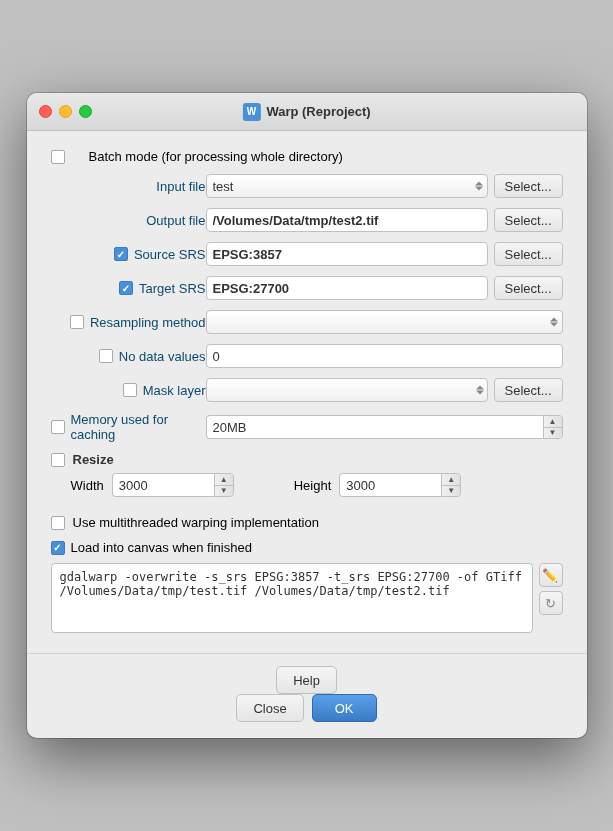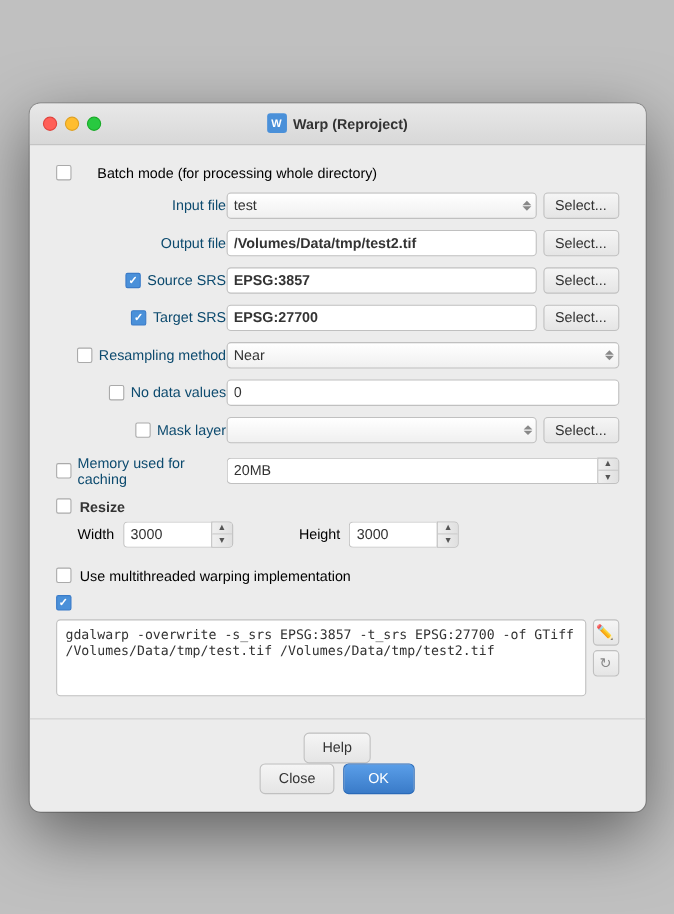--- a/index.html
+++ b/index.html
@@ -177,21 +177,21 @@
       font-size: 13px;
       color: #333;
       cursor: pointer;
       white-space: nowrap;
     }
     .stepper-wrapper {
       display: flex;
       align-items: center;
     }
     .stepper-input {
-      width: 80px;
+      width: 102px;
       height: 24px;
       border: 1px solid #c0c0c0;
       border-right: none;
       border-radius: 4px 0 0 4px;
       padding: 0 6px;
       font-size: 13px;
       color: #333;
       outline: none;
     }
     .stepper-buttons {
@@ -446,23 +446,20 @@
       </div>
     </div>
 
     <div class="row">
       <div class="row-label">
         <div class="checkbox"></div>
         <span>Resampling method</span>
       </div>
       <div class="row-content">
         <div class="select-wrapper" style="flex:1">
-          <select>
-            <option>Near</option>
-          </select>
           <div class="select-arrow">
             <span class="arrow-up"></span>
             <span class="arrow-down"></span>
           </div>
         </div>
       </div>
     </div>
 
     <div class="row">
       <div class="row-label">
@@ -540,20 +537,21 @@
 
     <div style="height:8px"></div>
 
     <div class="row">
       <div class="checkbox"></div>
       <span style="margin-left:8px">Use multithreaded warping implementation</span>
     </div>
 
     <div class="load-canvas-row">
       <div class="checkbox checked"></div>
+      <span>Load into canvas when finished</span>
     </div>
 
     <div class="cmd-area">
       <textarea class="cmd-box" rows="4" style="">gdalwarp -overwrite -s_srs EPSG:3857 -t_srs EPSG:27700 -of GTiff /Volumes/Data/tmp/test.tif /Volumes/Data/tmp/test2.tif</textarea>
       <div class="cmd-icons">
         <div class="cmd-icon-btn" title="Edit">
           <span style="color:#e8a020;font-size:13px">✏️</span>
         </div>
         <div class="cmd-icon-btn" title="Refresh">
           <span style="color:#888;font-size:13px">↻</span>

